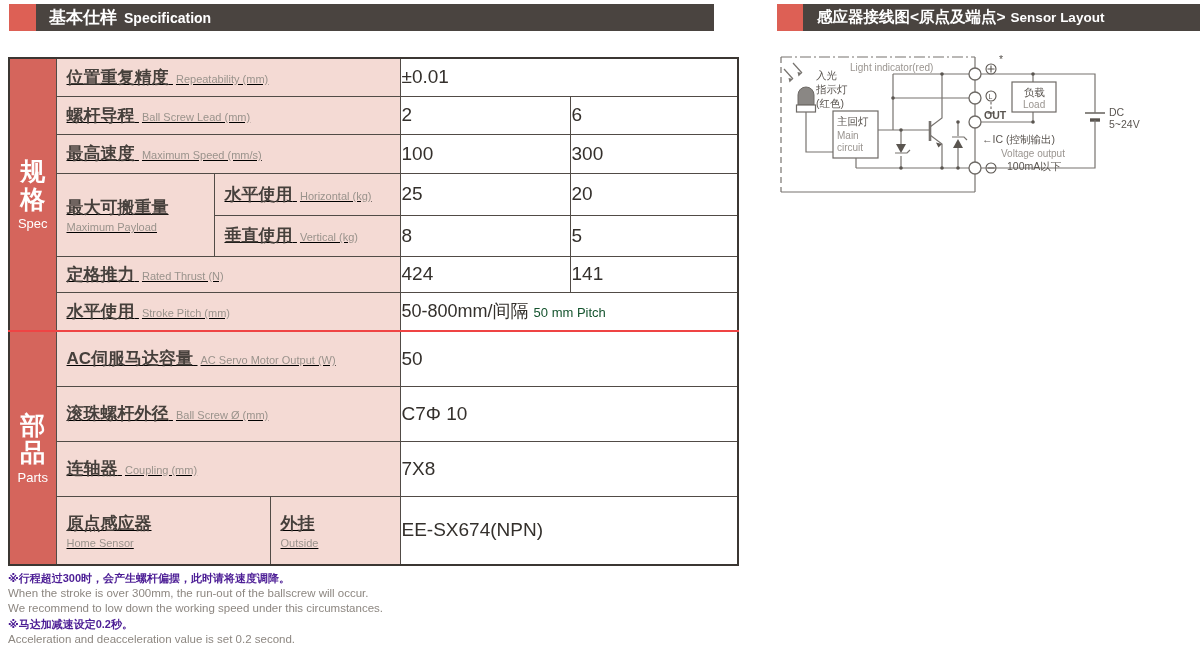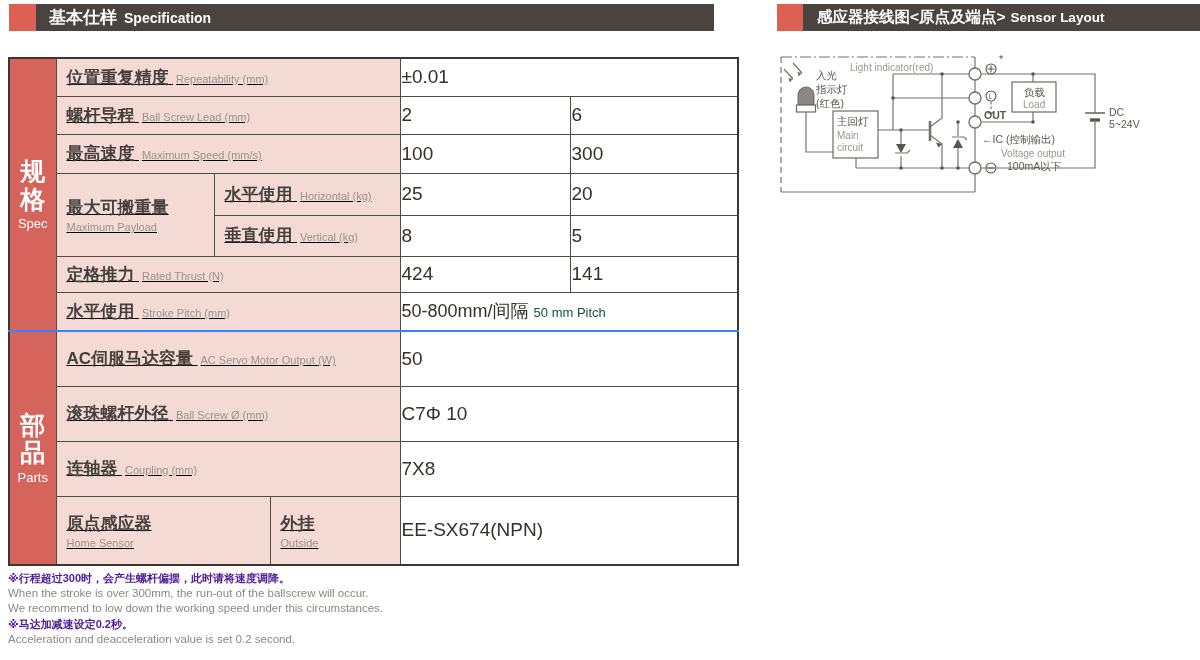--- a/index.html
+++ b/index.html
@@ -14,21 +14,21 @@
   .hdr-zh { font-weight:bold; font-size:17px; margin-left:13px; }
   .hdr-en { font-weight:600; font-size:14px; margin-left:7px; }
   .hdr-bar.small .hdr-zh { font-size:15.5px; margin-left:14px; }
   .hdr-bar.small .hdr-en { font-size:13.5px; margin-left:5px; }
 
   
   table.spec { position:absolute; left:8px; top:57px; width:729px;
                border-collapse:collapse; table-layout:fixed;
                border:2px solid #3b3632; }
   table.spec td { border:1px solid #514b46; overflow:hidden; }
-  tr.sec-top td { border-top:2px solid #3b82f6; }
+  tr.sec-top td { border-top:2px solid #ef4444; }
 
   td.side { background:#d5655c; color:#ffffff; text-align:center; vertical-align:middle; padding:0; }
   .side-zh { display:block; width:28px; margin:0 auto; font-size:25px; font-weight:bold;
              line-height:1.1; word-break:break-all; }
   .side-en { display:block; font-size:13px; margin-top:3px; }
 
   td.lbl { background:#f4dad4; padding:2px 4px 2px 10px; vertical-align:middle;text-decoration:underline; }
   .zh { font-size:17px; font-weight:600; color:#46403c; }
   .en { font-size:11px; color:#9a938c; margin-left:3px; }
   .stack .zh, .stack .en { display:block; margin-left:0; }

